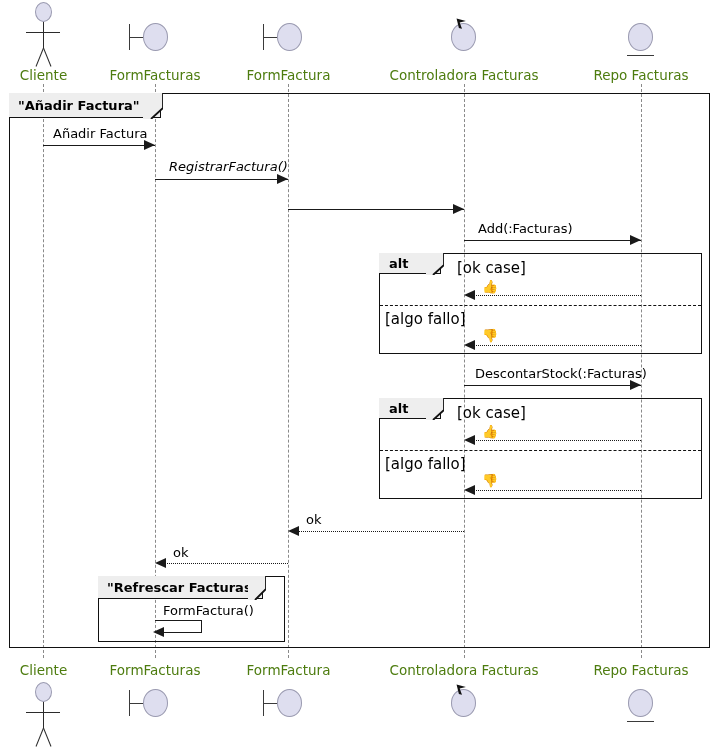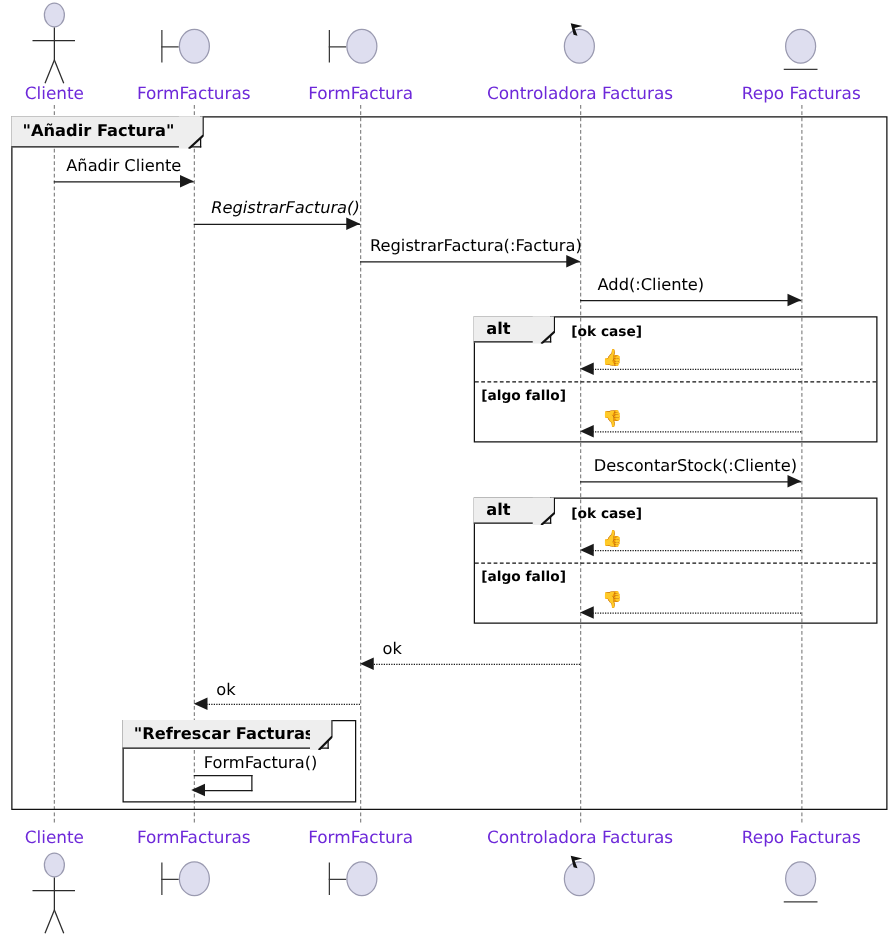--- a/index.html
+++ b/index.html
@@ -26,21 +26,21 @@
     border-left: 1px dashed #8a8a8a;
   }
 
   
   .participant {
     position: absolute;
     text-align: center;
   }
   .p-label {
     font-size: 13.5px;
-    color: #6d28d9;
+    color: #4d7c0f;
     white-space: nowrap;
     line-height: 1;
   }
   .icon-wrap {
     position: relative;
     height: 40px;
     width: 100%;
   }
   .uml-circle {
     position: absolute;
@@ -129,22 +129,22 @@
     padding-left: 10px;
     padding-right: 24px;
   }
   .alt-divider {
     position: absolute;
     height: 0;
     border-top: 1.4px dashed #111111;
   }
   .guard {
     position: absolute;
-    font-weight: bold;
-    font-size: 11px;
+    font-weight: normal;
+    font-size: 15px;
     color: #000;
     white-space: nowrap;
   }
 
   
   .msg-line {
     position: absolute;
     height: 0;
     border-top: 1.3px solid #1a1a1a;
   }
@@ -248,33 +248,32 @@
 
   <div class="frame" style="left:9px; top:93px; width:701px; height:555px;"></div>
   <div class="frame-tab" style="left:9px; top:93px; width:152px; height:25px;">
     <span>"Añadir Factura"</span>
   </div>
   <svg class="abs" style="left:143px; top:93px;" width="20" height="26" viewBox="0 0 20 26">
     <polygon points="0,0 20,0 20,15 8,26 0,26" fill="#EEEEEE"></polygon>
     <polyline points="20,0 20,15 8,26" fill="none" stroke="#111111" stroke-width="1.8"></polyline>
   </svg>
 
-  <div class="msg-label" style="left:53px; top:127px;">Añadir Cliente</div>
+  <div class="msg-label" style="left:53px; top:127px;">Añadir Factura</div>
   <div class="msg-line" style="left:43px; top:145px; width:112px;"></div>
   <div class="arrow-r" style="left:144px; top:140px;"></div>
 
   <div class="msg-label" style="left:169px; top:160px;font-style:italic;">RegistrarFactura()</div>
   <div class="msg-line" style="left:155px; top:179px; width:133px;"></div>
   <div class="arrow-r" style="left:277px; top:174px;"></div>
 
-  <div class="msg-label" style="left:296px; top:191px;">RegistrarFactura(:Factura)</div>
   <div class="msg-line" style="left:288px; top:209px; width:176px;"></div>
   <div class="arrow-r" style="left:453px; top:204px;"></div>
 
-  <div class="msg-label" style="left:478px; top:222px;">Add(:Cliente)</div>
+  <div class="msg-label" style="left:478px; top:222px;">Add(:Facturas)</div>
   <div class="msg-line" style="left:464px; top:240px; width:177px;"></div>
   <div class="arrow-r" style="left:630px; top:235px;"></div>
 
   <div class="frame" style="left:379px; top:253px; width:323px; height:101px;"></div>
   <div class="frame-tab alt-tab" style="left:379px; top:253px; width:62px; height:21px;">
     <span>alt</span>
   </div>
   <svg class="abs" style="left:426px; top:253px;" width="18" height="22" viewBox="0 0 18 22">
     <polygon points="0,0 18,0 18,12 7,22 0,22" fill="#EEEEEE"></polygon>
     <polyline points="18,0 18,12 7,22" fill="none" stroke="#111111" stroke-width="1.8"></polyline>
@@ -285,21 +284,21 @@
   <div class="msg-line dotted" style="left:467px; top:295px; width:174px;"></div>
   <div class="arrow-l" style="left:464px; top:290px;"></div>
 
   <div class="alt-divider" style="left:380px; top:305px; width:321px;"></div>
   <div class="guard" style="left:385px; top:310px;">[algo fallo]</div>
 
   <div class="emoji" style="left:482px; top:329px;">👎</div>
   <div class="msg-line dotted" style="left:467px; top:345px; width:174px;"></div>
   <div class="arrow-l" style="left:464px; top:340px;"></div>
 
-  <div class="msg-label" style="left:475px; top:367px;">DescontarStock(:Cliente)</div>
+  <div class="msg-label" style="left:475px; top:367px;">DescontarStock(:Facturas)</div>
   <div class="msg-line" style="left:464px; top:385px; width:177px;"></div>
   <div class="arrow-r" style="left:630px; top:380px;"></div>
 
   <div class="frame" style="left:379px; top:398px; width:323px; height:101px;"></div>
   <div class="frame-tab alt-tab" style="left:379px; top:398px; width:62px; height:21px;">
     <span>alt</span>
   </div>
   <svg class="abs" style="left:426px; top:398px;" width="18" height="22" viewBox="0 0 18 22">
     <polygon points="0,0 18,0 18,12 7,22 0,22" fill="#EEEEEE"></polygon>
     <polyline points="18,0 18,12 7,22" fill="none" stroke="#111111" stroke-width="1.8"></polyline>

